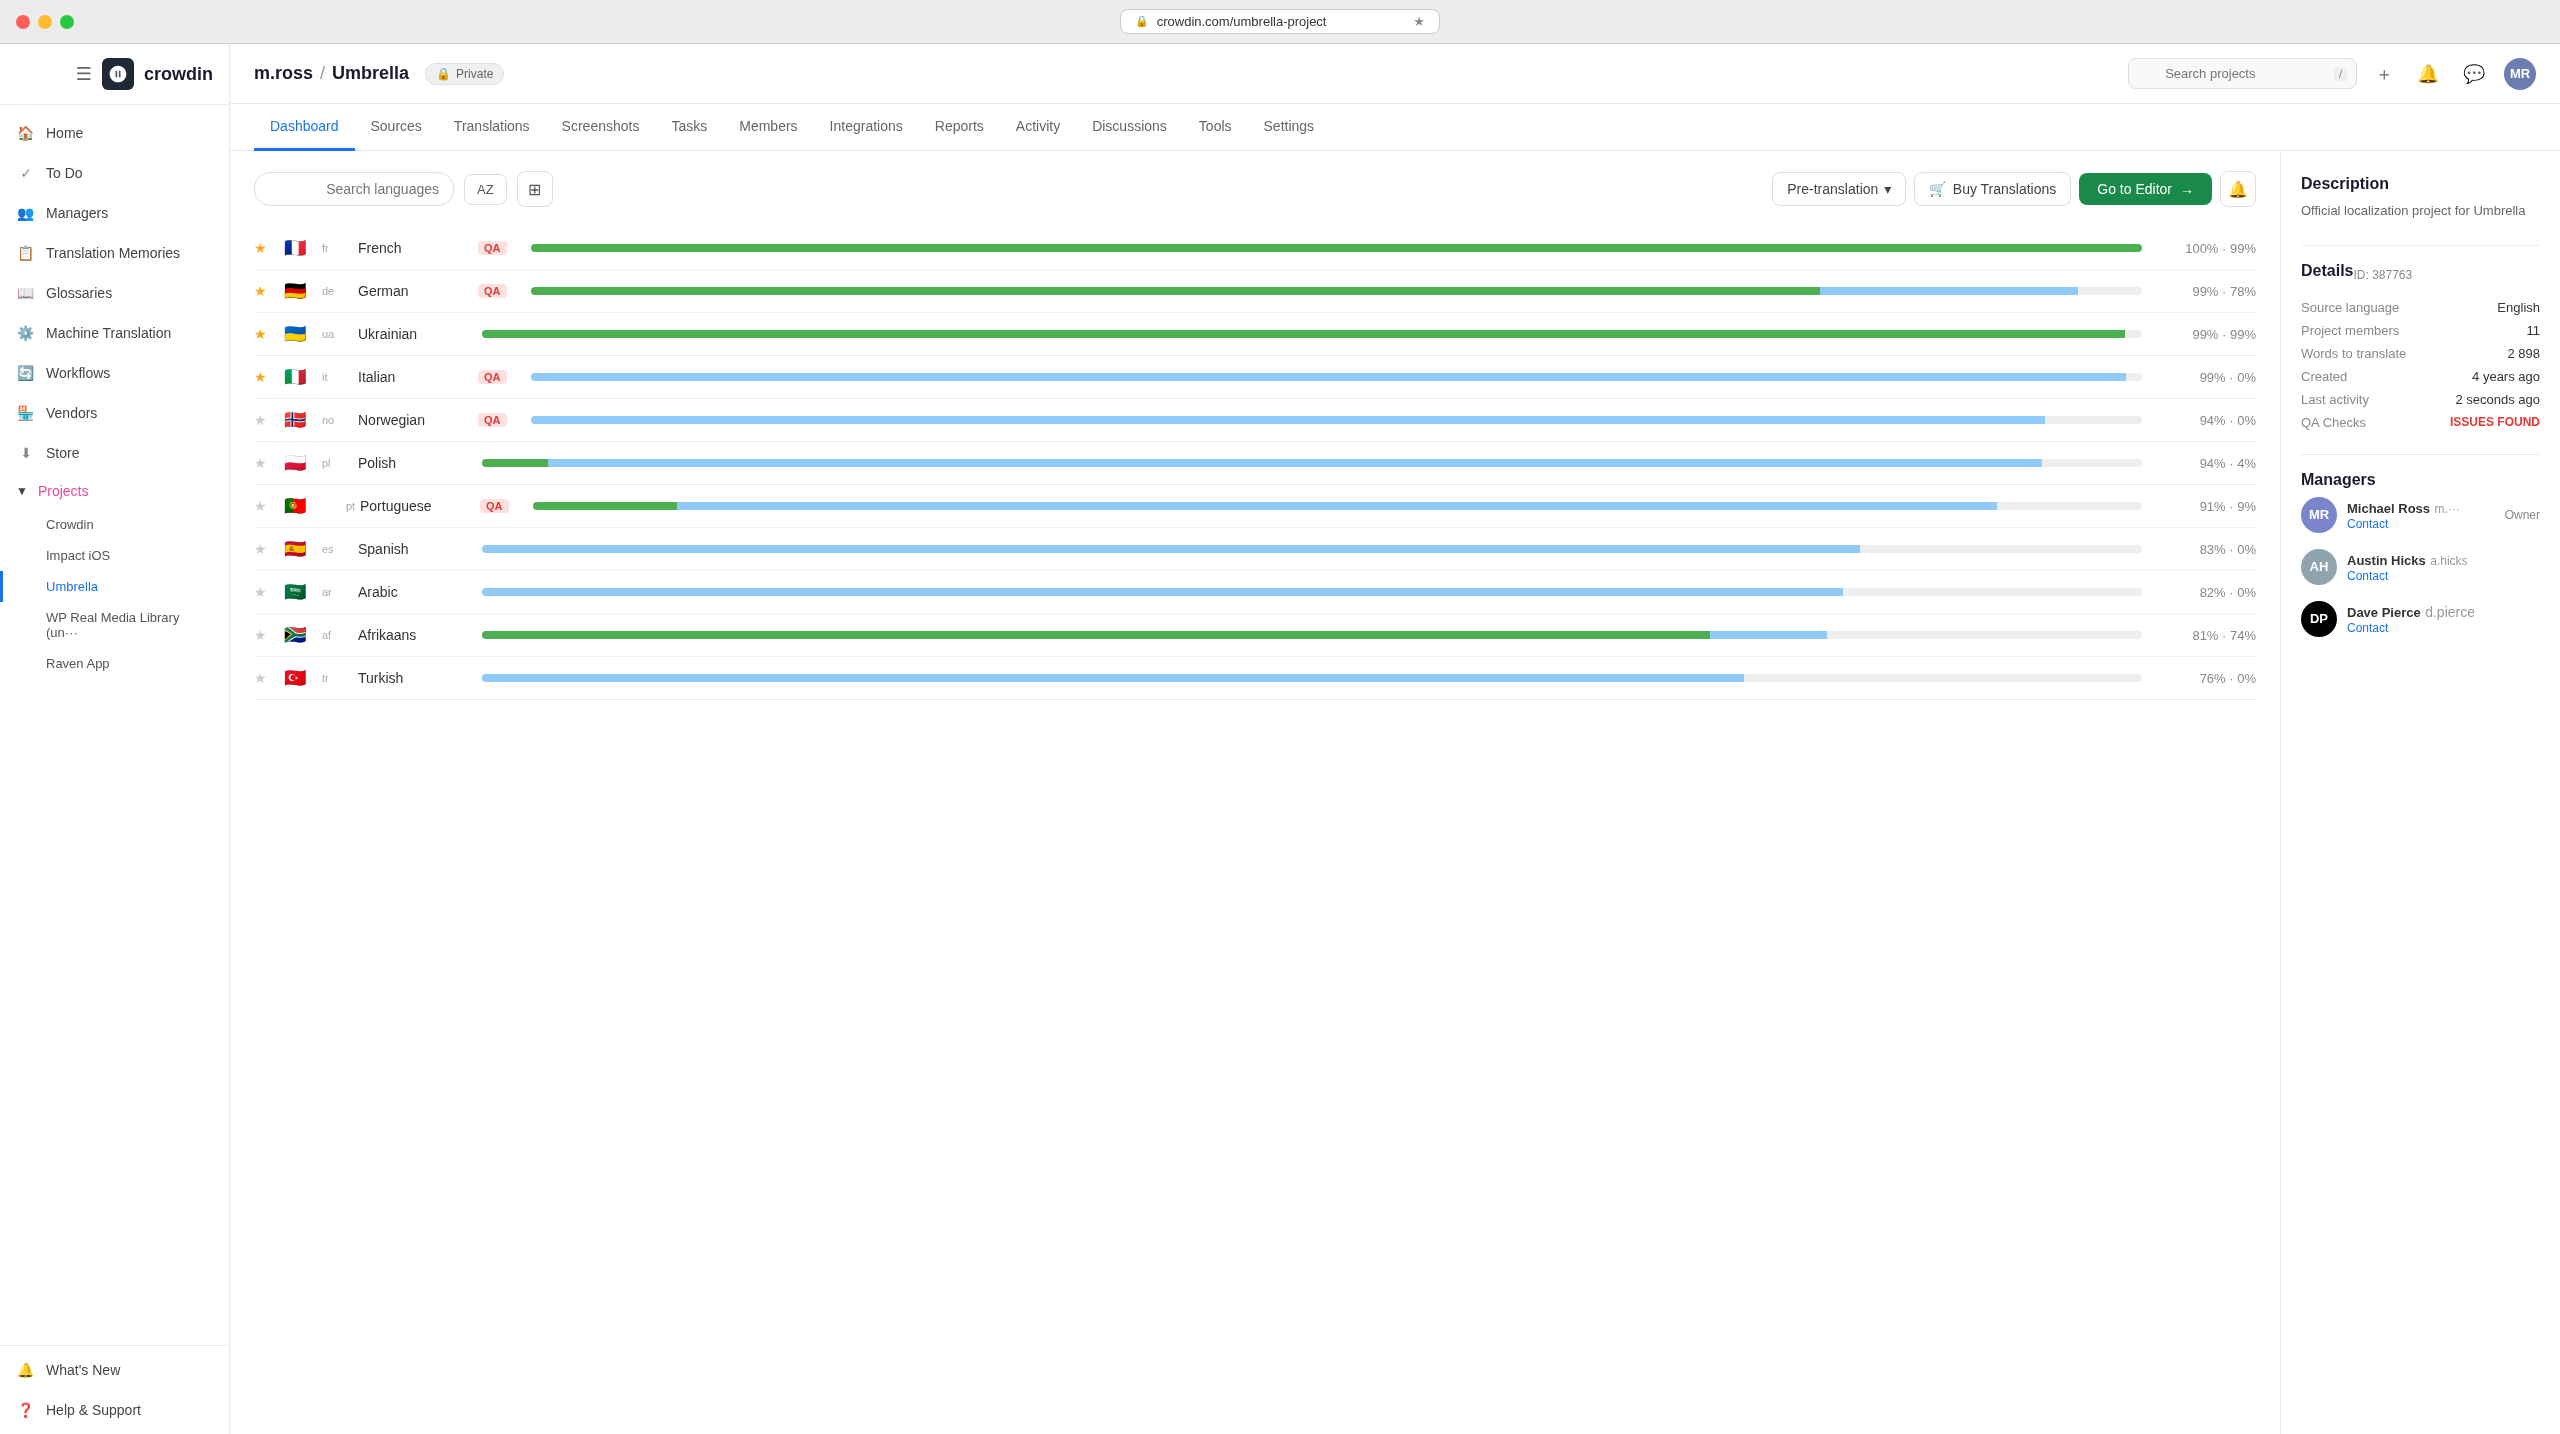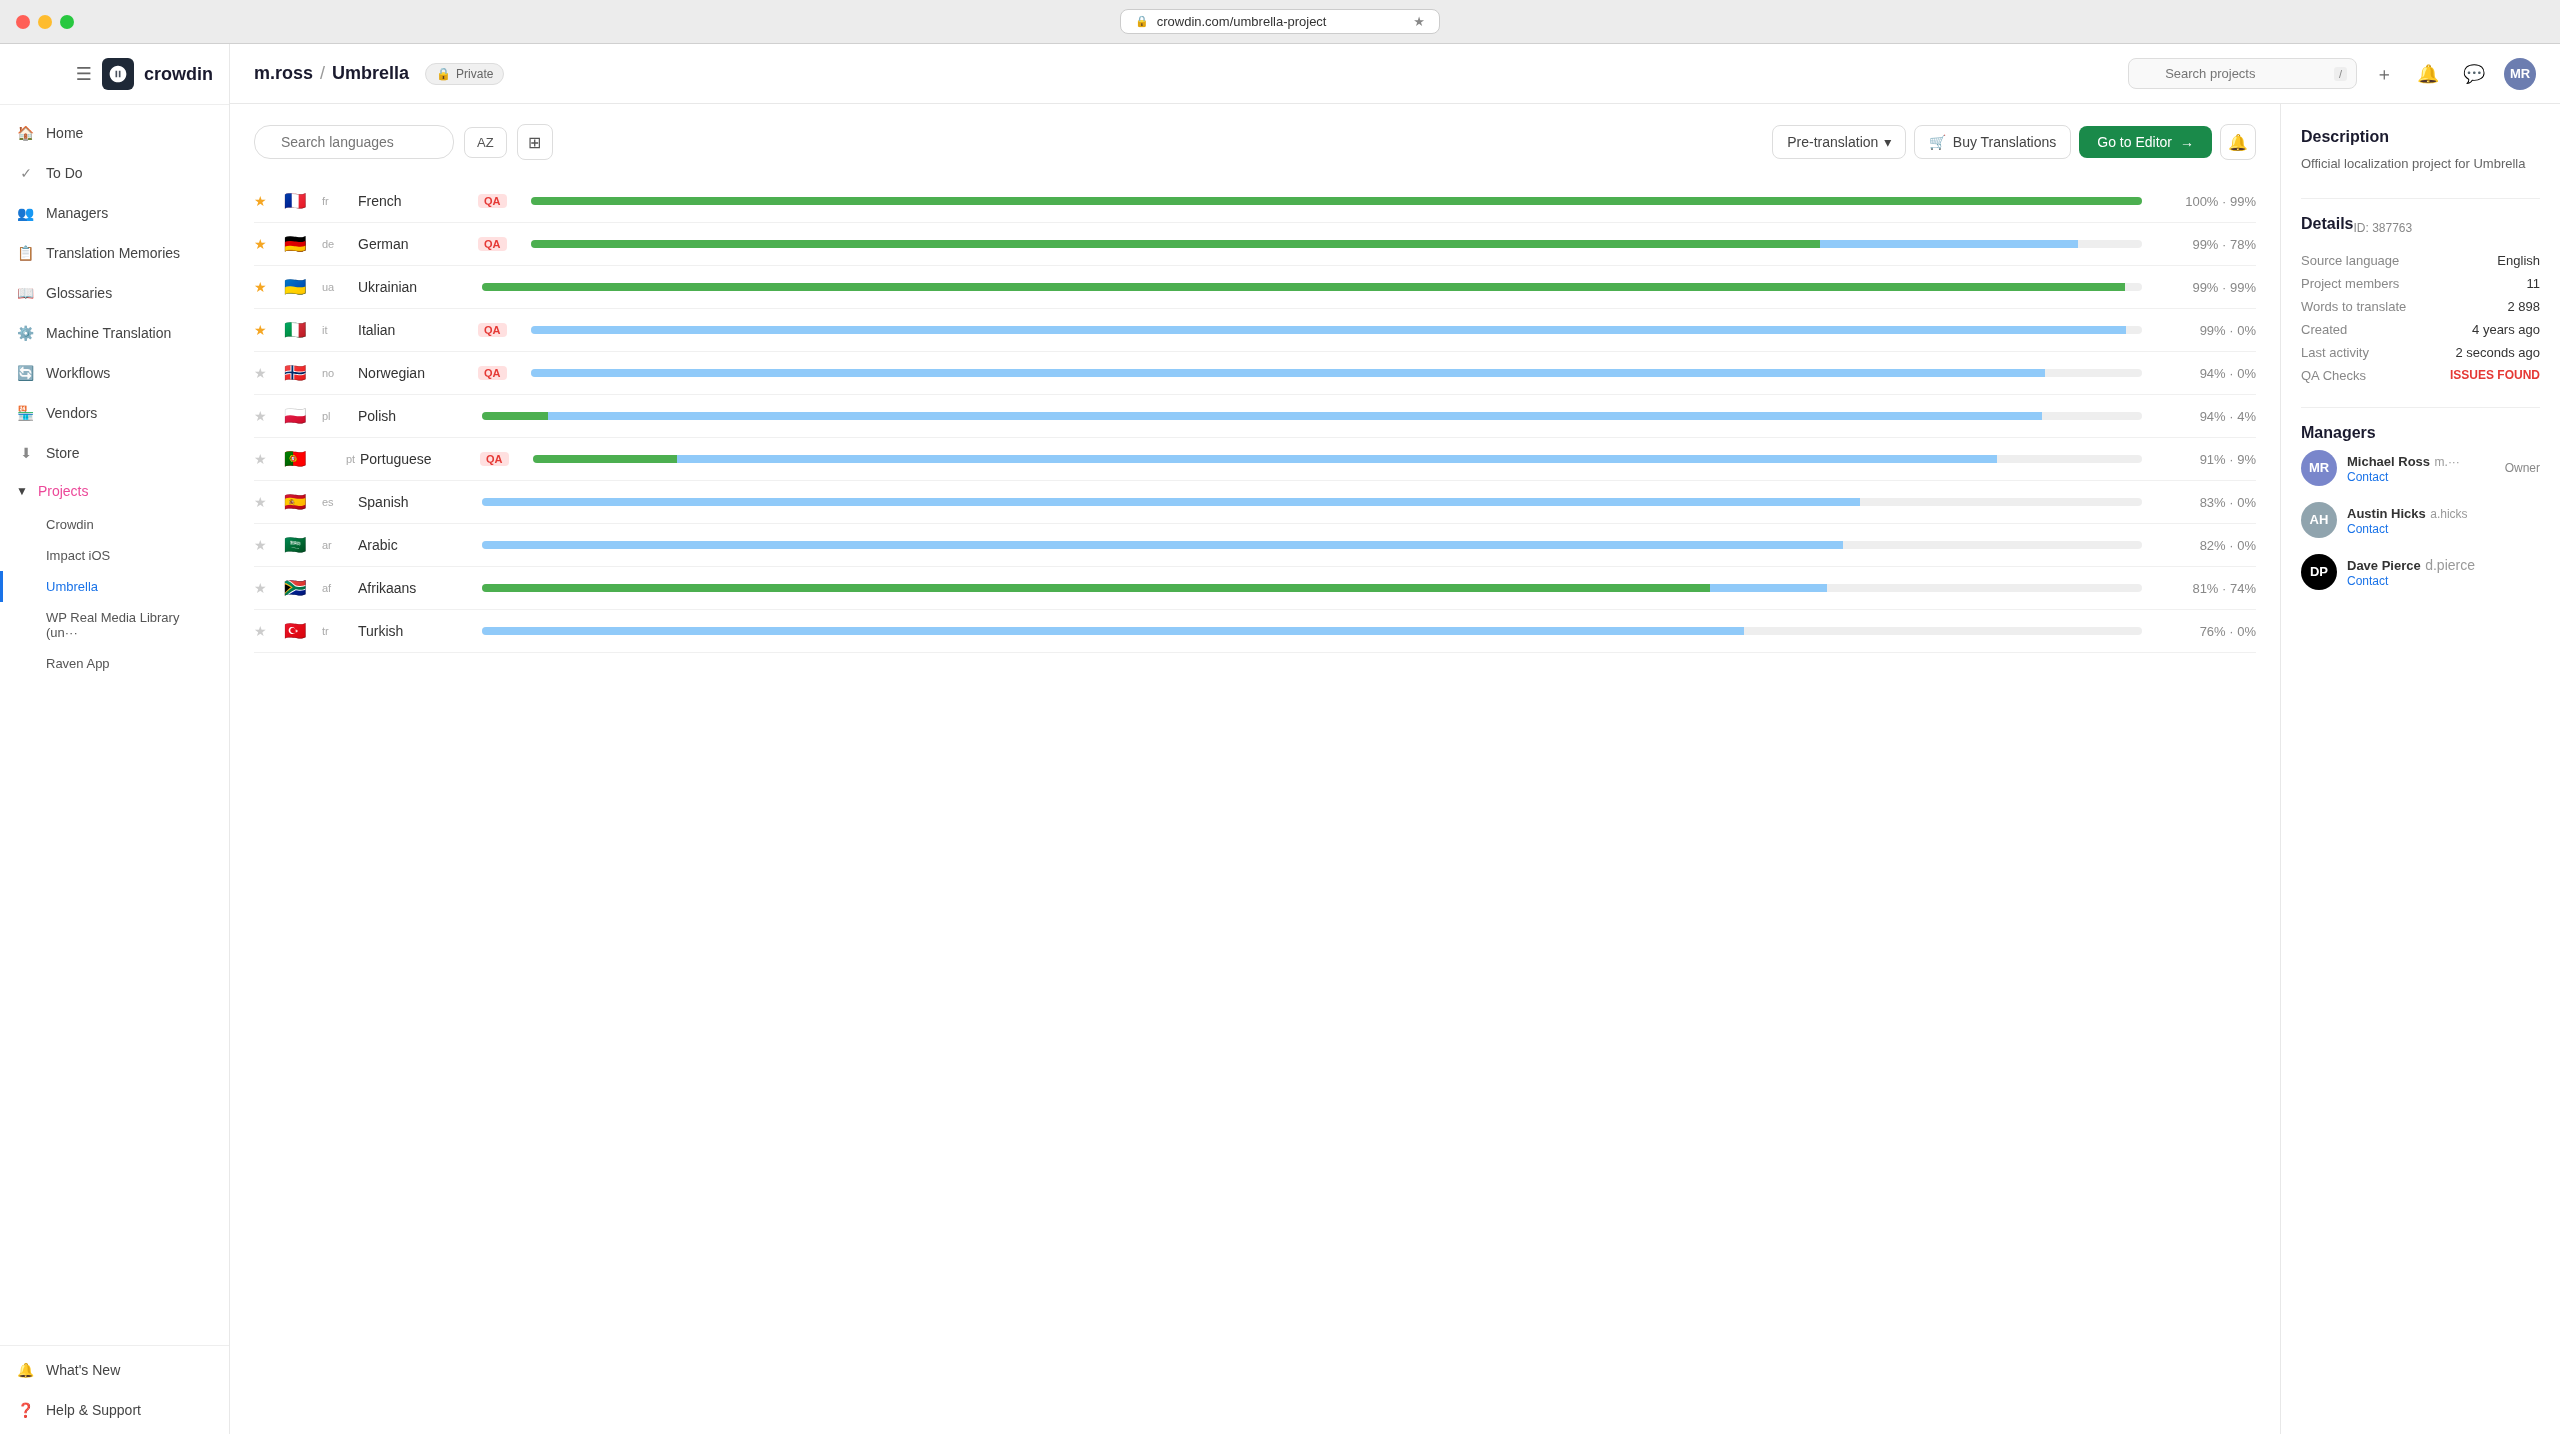--- a/index.html
+++ b/index.html
@@ -58,21 +58,21 @@
     .tab.active { color: #1a73e8; border-bottom-color: #1a73e8; font-weight: 500; }
 
     
     .content { flex: 1; display: flex; overflow: hidden; }
 
     
     .lang-panel { flex: 1; overflow-y: auto; padding: 20px 24px; }
 
     
     .lang-toolbar { display: flex; align-items: center; gap: 10px; margin-bottom: 20px; }
-    .search-lang { border: 1px solid #ddd; border-radius: 16px; padding: 8px 14px 8px 26px; font-size: 14px; color: #999; background: white; width: 200px; }
+    .search-lang { border: 1px solid #ddd; border-radius: 16px; padding: 8px 14px 8px 26px; font-size: 14px; color: #999; background: white; width: 200px; text-align: right; }
     .toolbar-btn { border: 1px solid #ddd; background: white; border-radius: 8px; padding: 7px 12px; font-size: 13px; color: #555; cursor: pointer; display: flex; align-items: center; gap: 5px; }
     .toolbar-btn.icon-only { width: 36px; height: 36px; justify-content: center; padding: 0; font-size: 16px; }
     .toolbar-right { margin-left: auto; display: flex; align-items: center; gap: 8px; }
     .pre-trans-btn { border: 1px solid #ddd; background: white; border-radius: 8px; padding: 8px 14px; font-size: 14px; color: #444; cursor: pointer; display: flex; align-items: center; gap: 6px; }
     .buy-trans-btn { border: 1px solid #ddd; background: white; border-radius: 8px; padding: 8px 14px; font-size: 14px; color: #444; cursor: pointer; display: flex; align-items: center; gap: 6px; }
     .go-editor-btn { background: #1a8a4a; color: white; border: none; border-radius: 8px; padding: 8px 18px; font-size: 14px; font-weight: 500; cursor: pointer; display: flex; align-items: center; gap: 8px; }
     .notif-btn { background: none; border: 1px solid #ddd; border-radius: 8px; width: 36px; height: 36px; display: flex; align-items: center; justify-content: center; cursor: pointer; color: #666; font-size: 16px; }
 
     
     .lang-row { display: flex; align-items: center; padding: 12px 0; border-bottom: 1px solid #f0f0f0; gap: 14px; }
@@ -227,20 +227,34 @@
           <input class="search-projects" type="text" placeholder="Search projects" style="">
           <span class="search-slash">/</span>
         </div>
         <button class="icon-btn">＋</button>
         <button class="icon-btn">🔔</button>
         <button class="icon-btn">💬</button>
         <div class="avatar">MR</div>
       </div>
     </div>
 
+    <div class="tab-bar">
+      <div class="tab active">Dashboard</div>
+      <div class="tab">Sources</div>
+      <div class="tab">Translations</div>
+      <div class="tab">Screenshots</div>
+      <div class="tab">Tasks</div>
+      <div class="tab">Members</div>
+      <div class="tab">Integrations</div>
+      <div class="tab">Reports</div>
+      <div class="tab">Activity</div>
+      <div class="tab">Discussions</div>
+      <div class="tab">Tools</div>
+      <div class="tab">Settings</div>
+    </div>
 
     <div class="content">
 
       <div class="lang-panel">
 
         <div class="lang-toolbar">
           <input class="search-lang" type="text" placeholder="Search languages" style="">
           <button class="toolbar-btn">AZ</button>
           <button class="toolbar-btn icon-only">⊞</button>
           <div class="toolbar-right">

